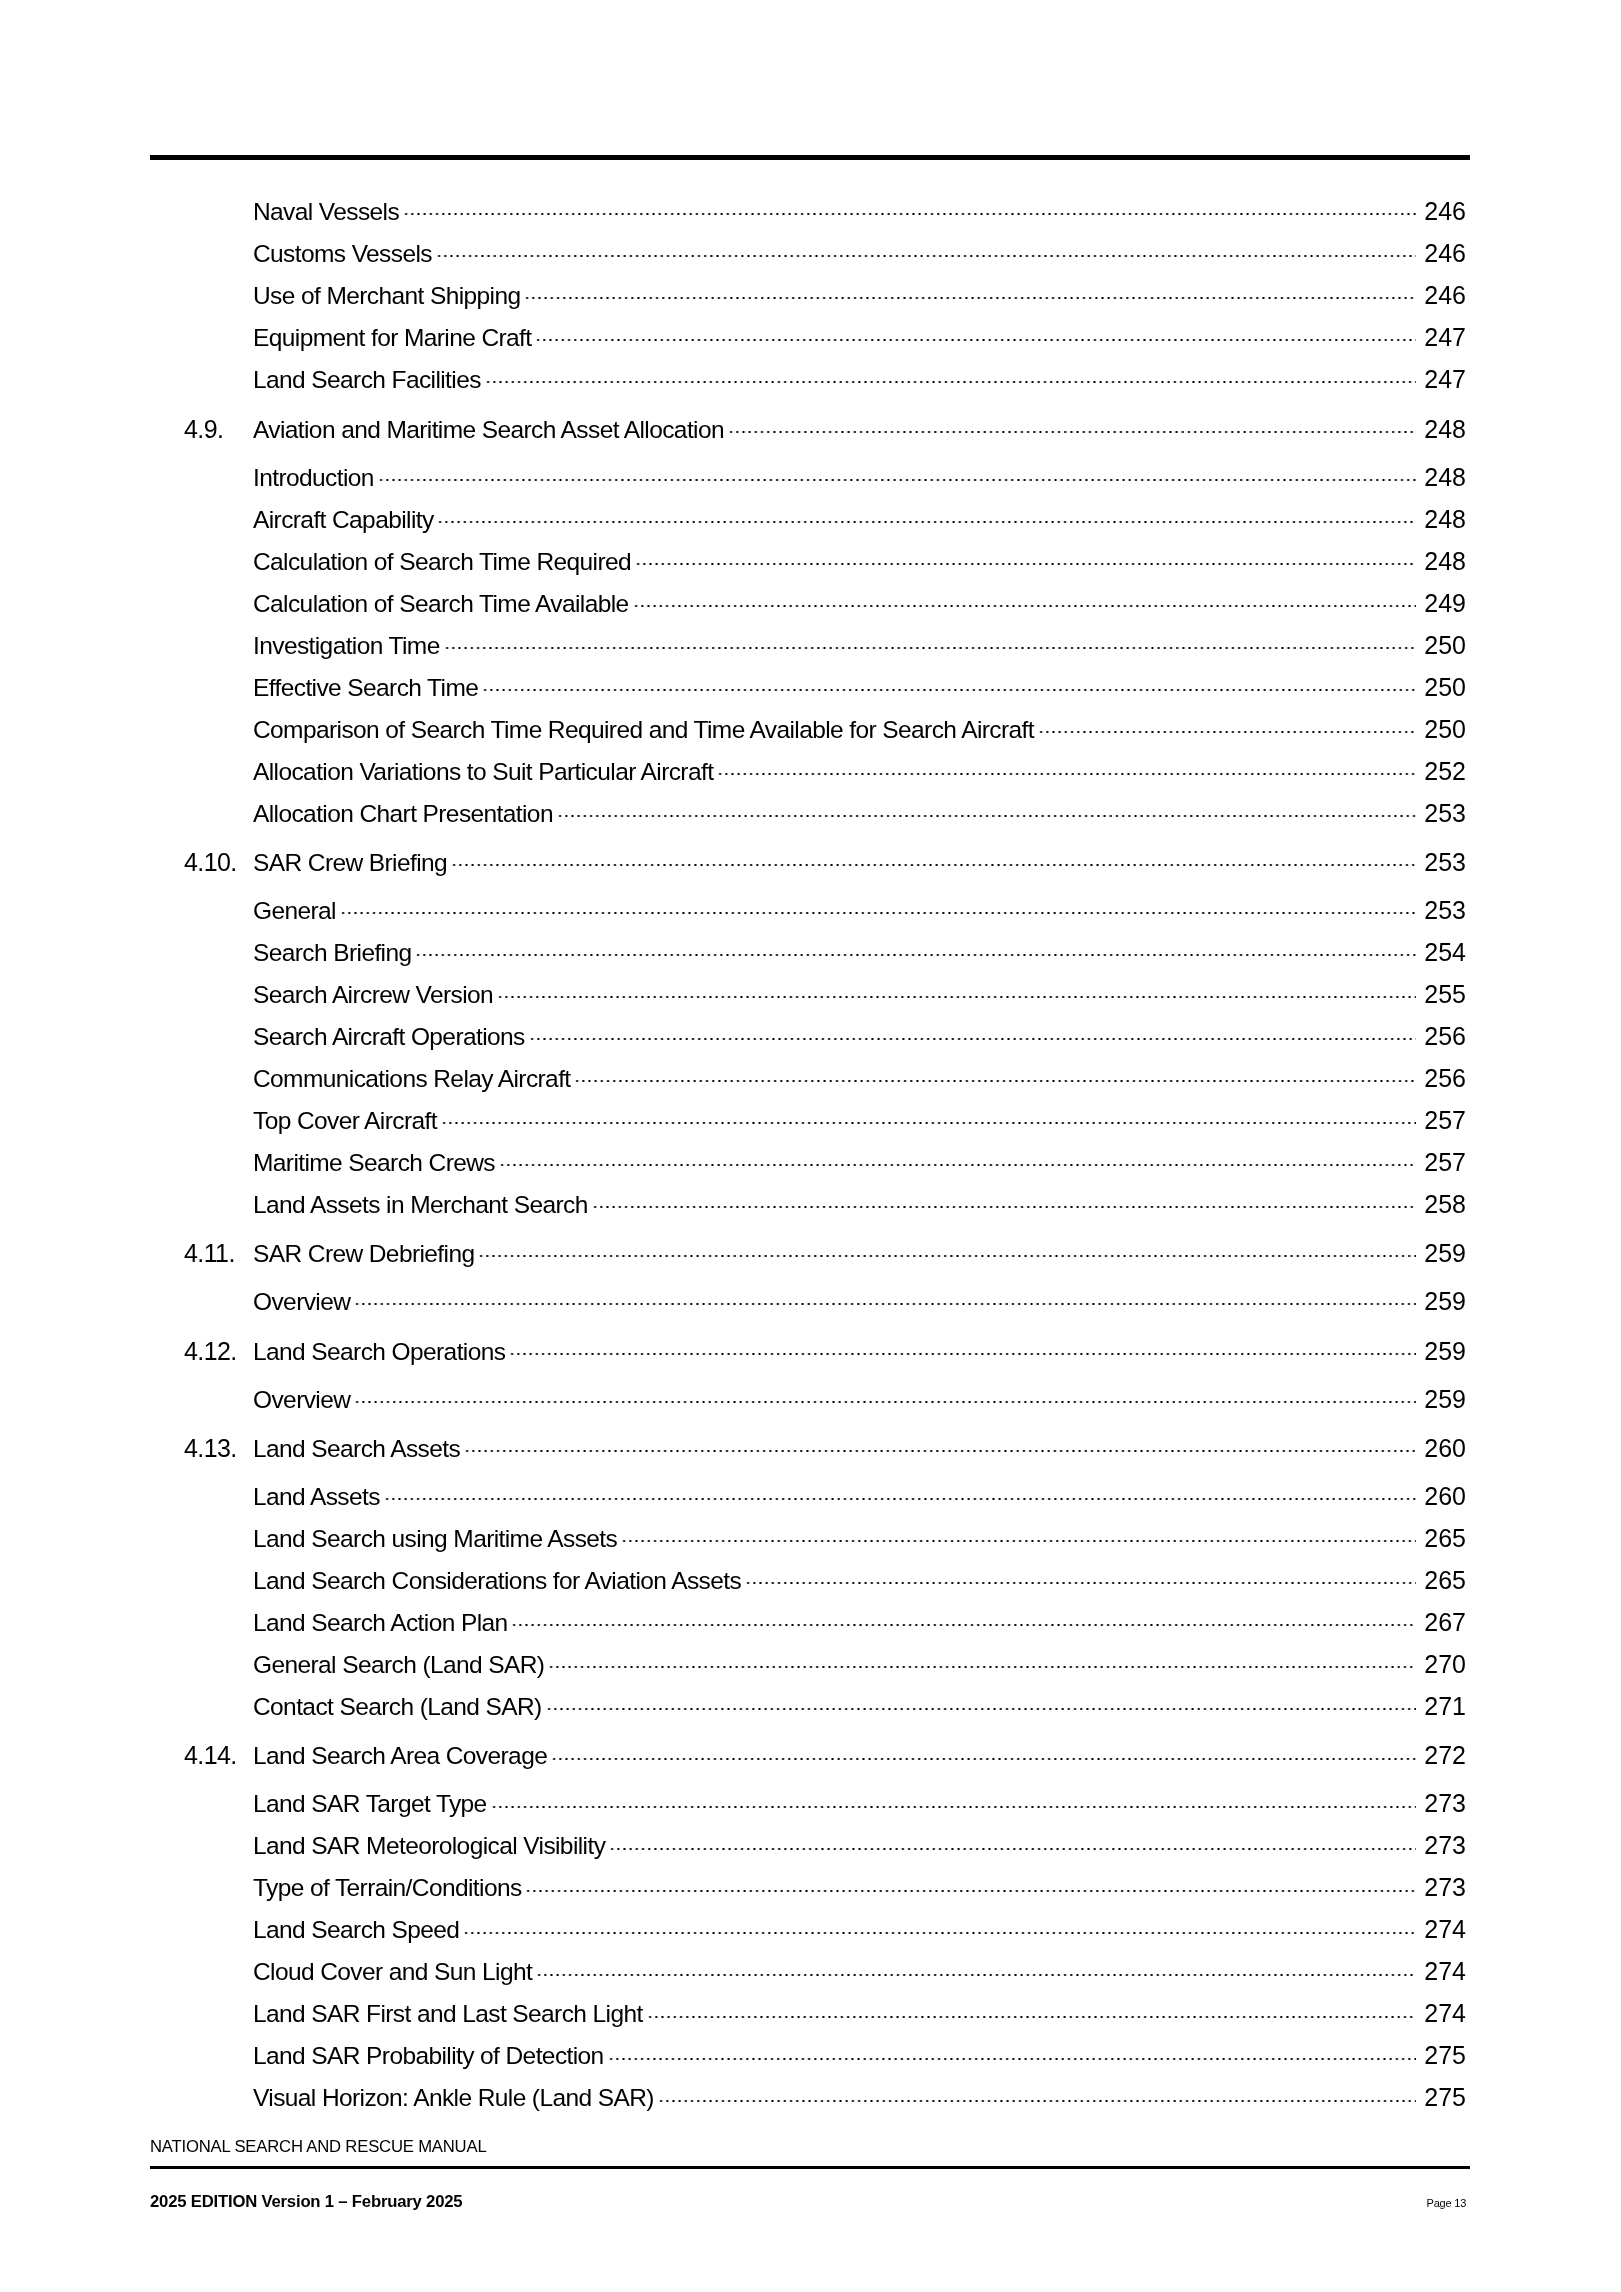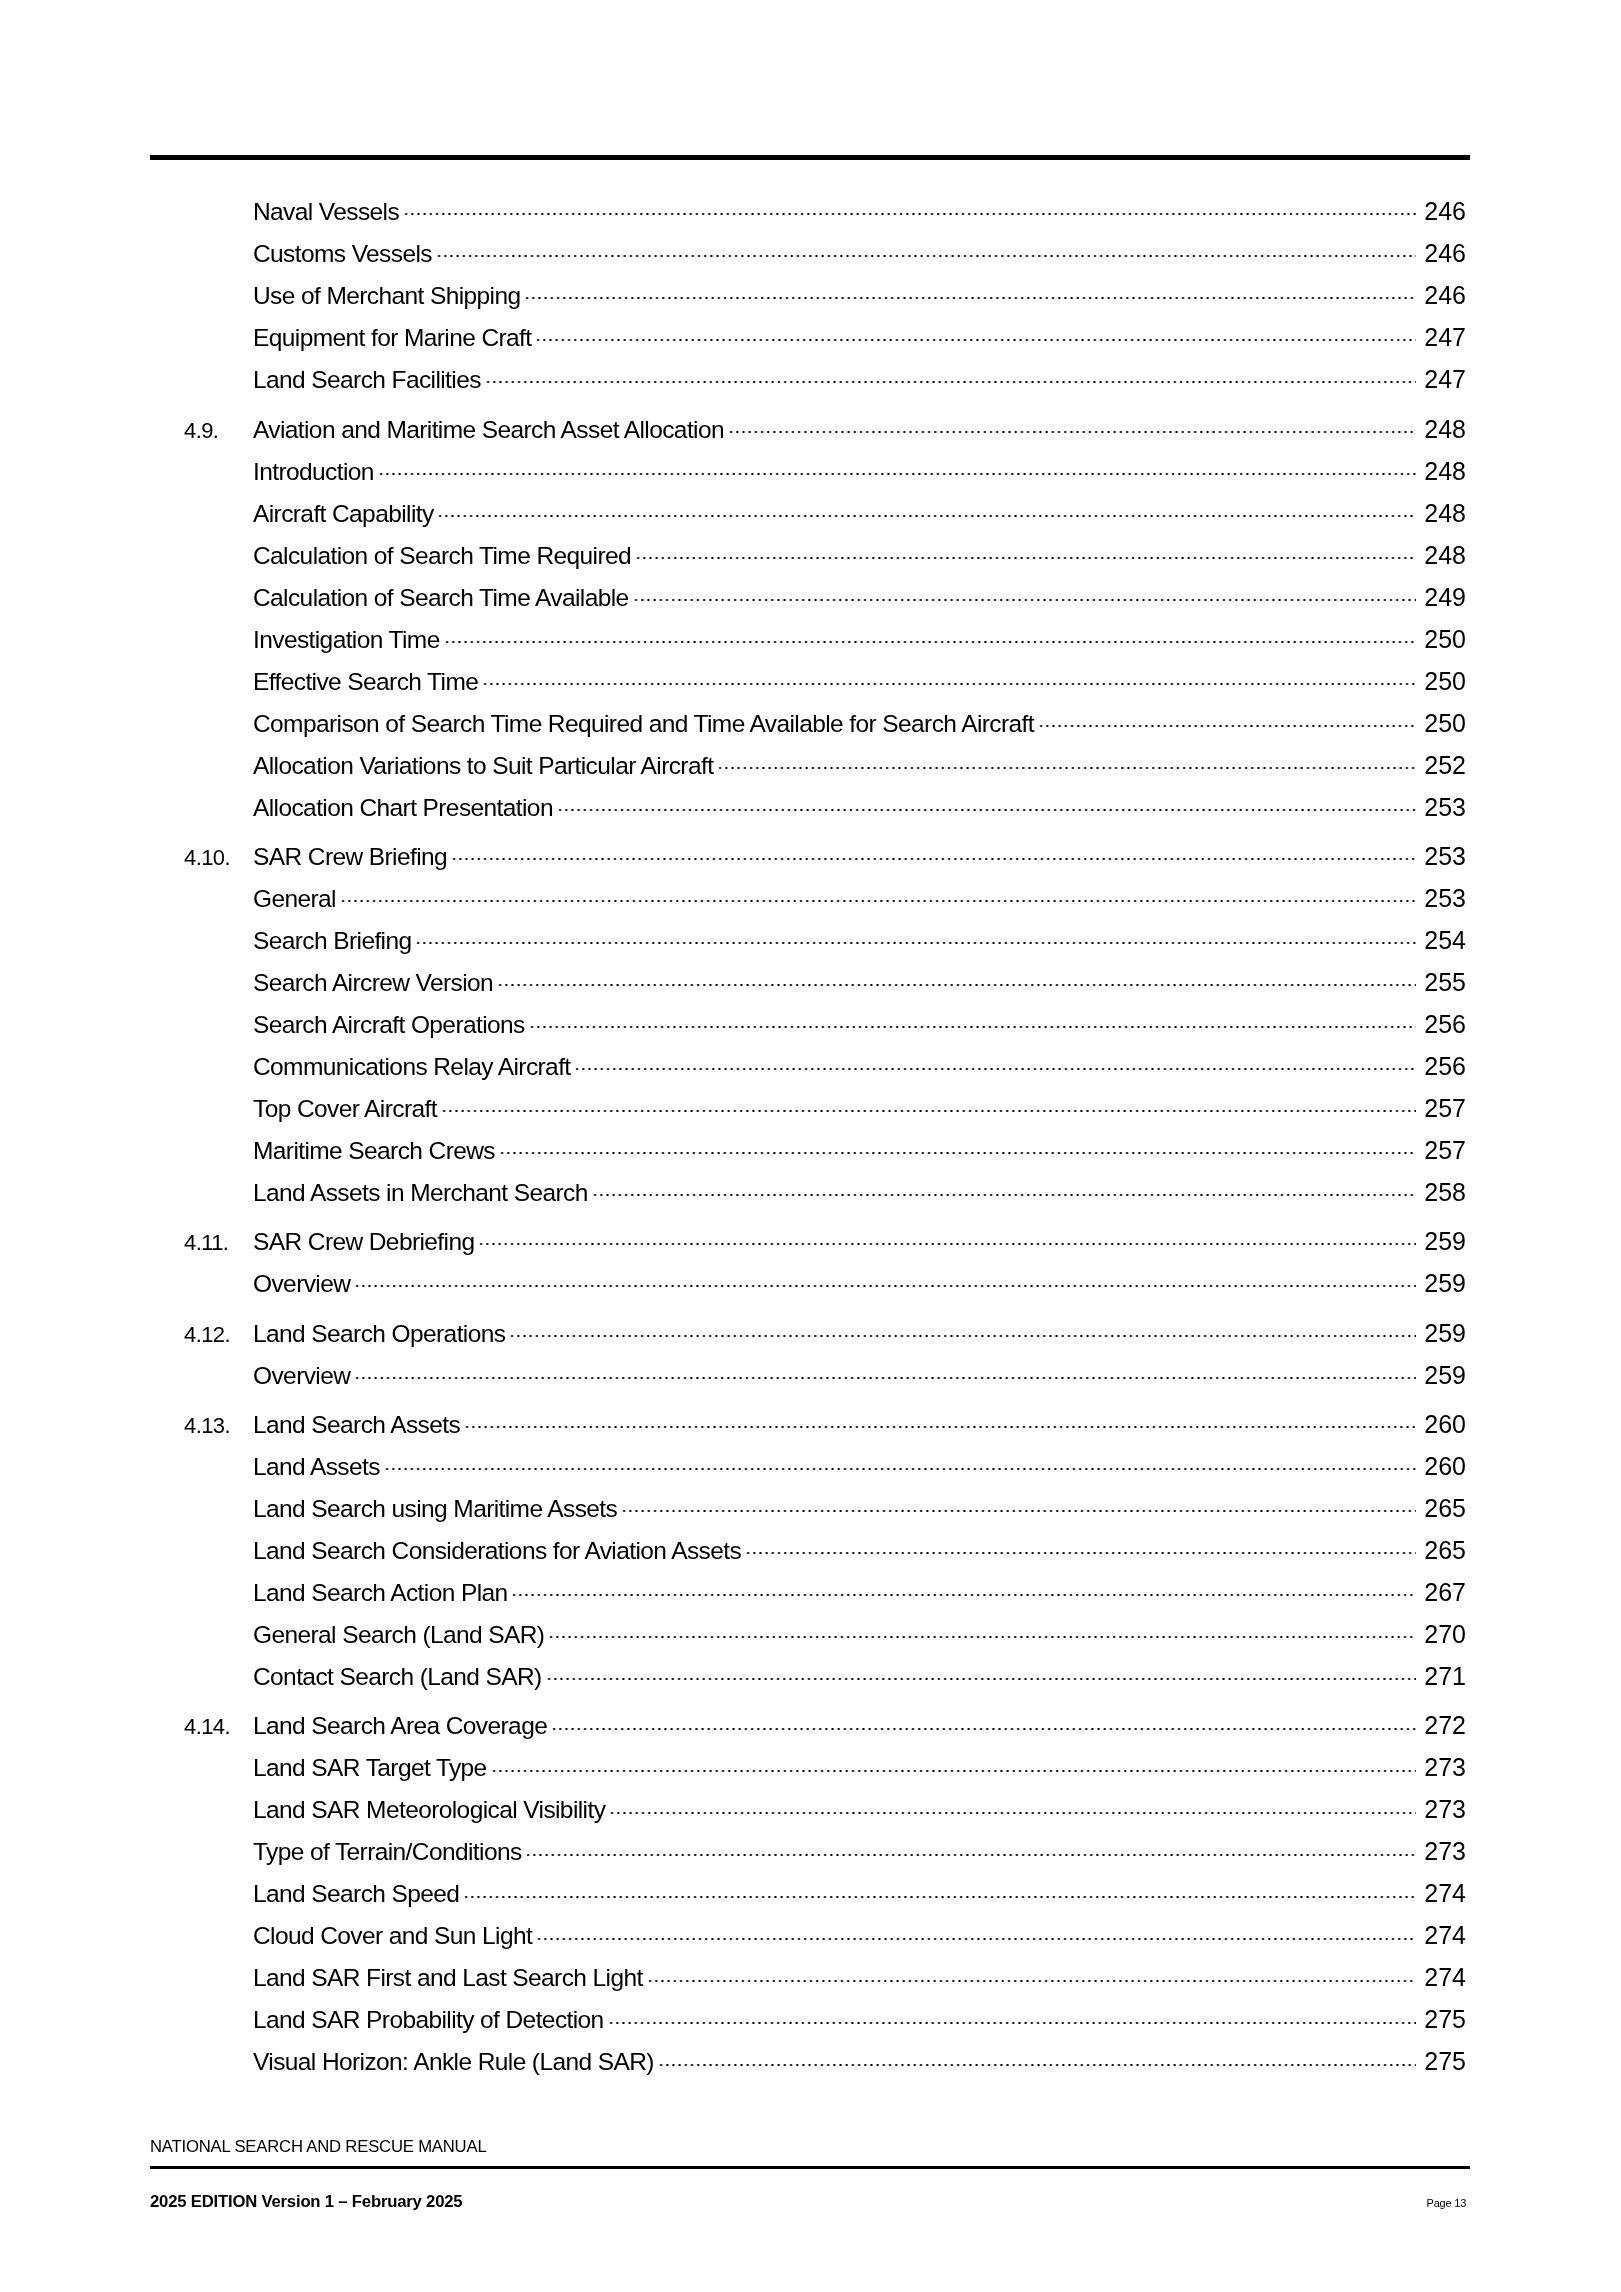--- a/index.html
+++ b/index.html
@@ -4,22 +4,22 @@
 <style>
   html, body { margin: 0; padding: 0; background: #ffffff; }
   body { width: 1621px; height: 2293px; position: relative; overflow: hidden;
          font-family: "Liberation Sans", sans-serif; color: #000; }
   .page { position: absolute; left: 0; top: 0; width: 1301px; height: 2293px; background: #fff; }
   .top-rule { position: absolute; left: 150px; top: 155px; width: 1320px; height: 4.9px; background: #000; }
 
   .toc { position: absolute; left: 150px; top: 191px; width: 1316px; }
   .row { position: relative; height: 42px; display: flex; align-items: flex-end; white-space: nowrap; }
   .row.heading { margin-top: 7.4px; height: 42px; }
-  .row.after-heading { margin-top: 0; }
-  .num { position: absolute; left: 34px; bottom: 6.9px; font-size: 22px; letter-spacing: -0.6px; }
+  .row.after-heading { margin-top: 6px; }
+  .num { position: absolute; left: 34px; bottom: 6.9px; font-size: 25px; letter-spacing: -0.6px; }
   .entry { position: absolute; left: 103px; right: 0; bottom: 6.9px; display: flex; align-items: baseline; font-size: 24.5px; letter-spacing: -0.6px; }
   .title { flex: 0 0 auto; padding-right: 3.9px; }
   .leader { flex: 1 1 auto; overflow: hidden; height: 1em; position: relative; }
   .leader::before { content: ""; position: absolute; left: 0; right: 0; bottom: 4.9px; height: 2px;
                     background-image: radial-gradient(circle, #000 0.9px, transparent 1.2px);
                     background-size: 6.2px 2px; background-repeat: repeat-x; }
   .page-num { flex: 0 0 auto; padding-left: 7.8px; font-size: 25px; letter-spacing: 0; }
 
   .footer { position: absolute; left: 150px; top: 2137px; width: 1320px; }
   .footer-title { font-size: 16.7px; letter-spacing: -0.2px; line-height: 19.6px; }

